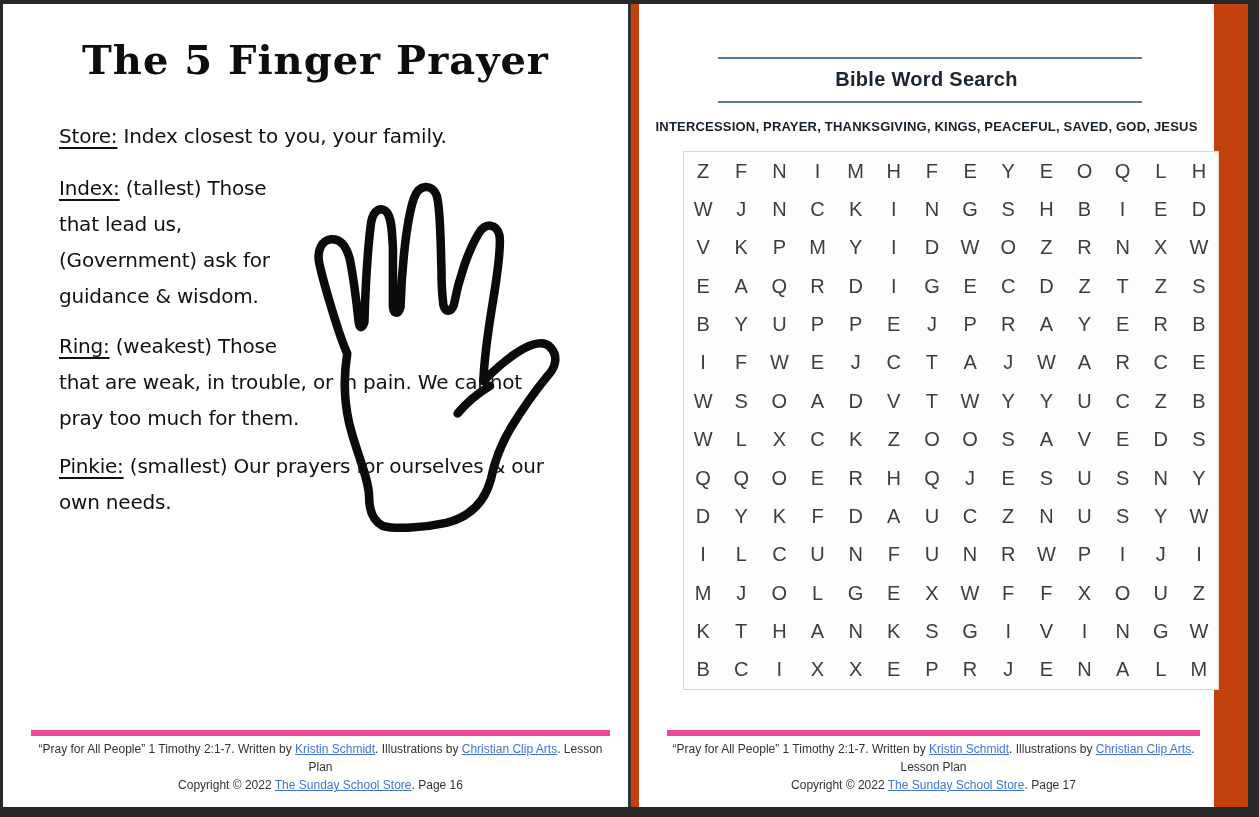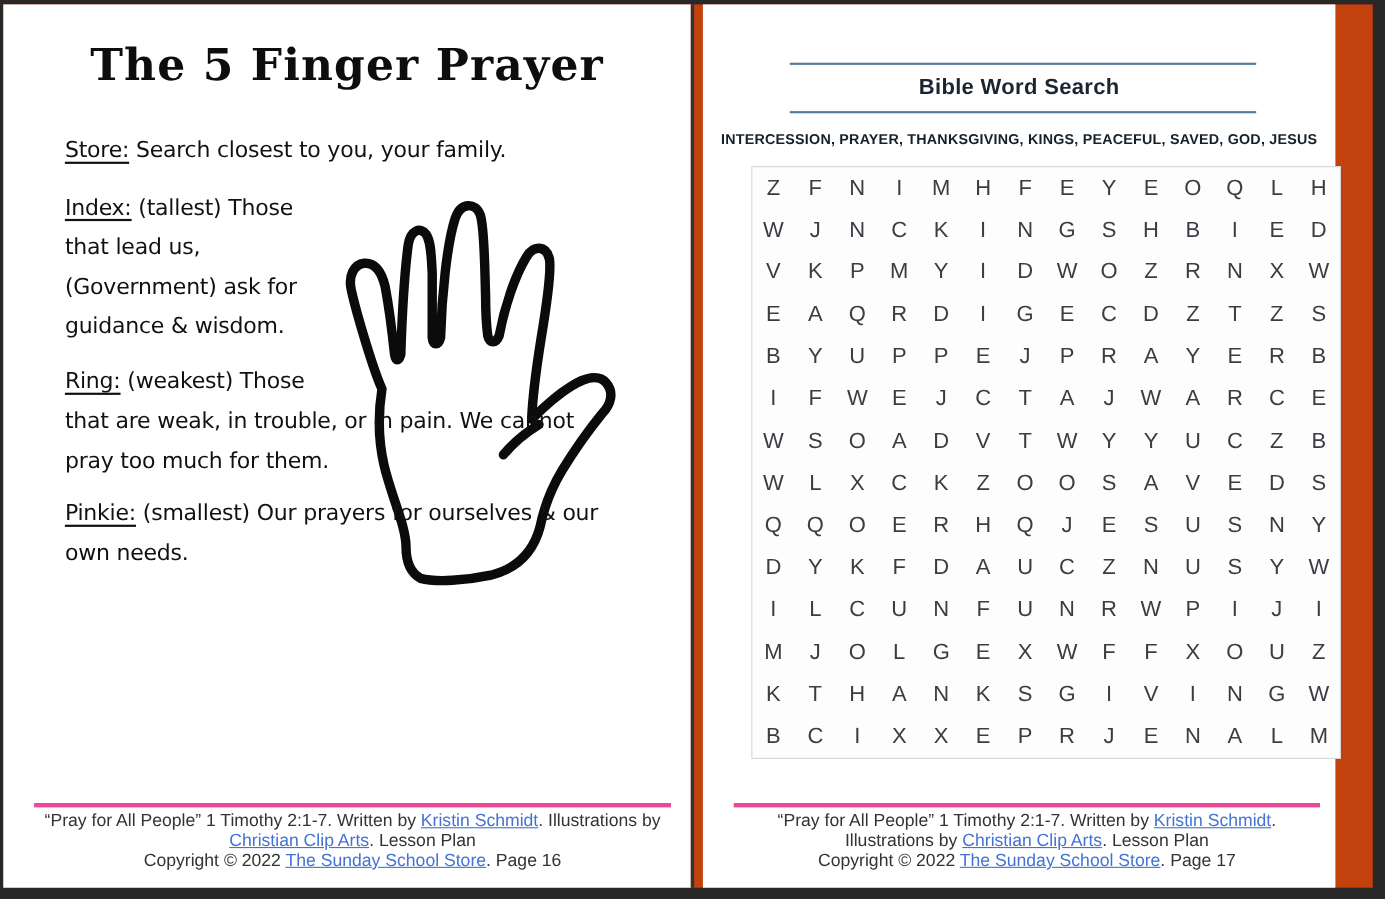--- a/index.html
+++ b/index.html
@@ -38,22 +38,22 @@
   .rp-words { margin-top:16px; text-align:center; font-weight:bold; font-size:13px;
               letter-spacing:0.2px; color:#16202a; }
 
   .ws-grid { position:absolute; left:44px; top:147px; width:536px; height:539px;
              border:1px solid #d6d6d6; background:#fdfdfd;
              display:grid; grid-template-columns:repeat(14,1fr); grid-template-rows:repeat(14,1fr); }
   .ws-cell { display:flex; align-items:center; justify-content:center;
              font-size:20px; color:#3a3e42; }
 
   
-  .footer { position:absolute; top:726px; border-top:4px solid #ec4899; padding-top:4px;
-            text-align:center; font-size:16px; line-height:18px; color:#333333; }
+  .footer { position:absolute; top:726px; border-top:6px solid #ec4899; padding-top:4px;
+            text-align:center; font-size:12px; line-height:18px; color:#333333; }
   .footer-left  { left:28px; right:18px; }
   .footer-right { left:28px; right:14px; }
   .footer a { color:#4273d3; text-decoration:underline; cursor:pointer; }
 </style>
 </head>
 <body>
 
 <div class="spread">
 
   <div class="page page-left">
@@ -90,21 +90,21 @@
           C 279 202 276 214 267 223
           C 254 239 240 259 229 277
           C 220 292 212 311 208 331
           C 201 357 185 371 161 377
           C 138 382 108 384 94 380 Z"></path>
         <path stroke="#0b0b0b" stroke-width="9" stroke-linecap="round" d="M 173 262 C 182 251 194 241 207 233"></path>
       </svg>
     </div>
 
     <div class="lp-content">
-      <p class="sec-thumb"><span class="sec-label">Store:</span><span class="sec-text"> Search closest to you, your family.</span></p>
+      <p class="sec-thumb"><span class="sec-label">Store:</span><span class="sec-text"> Index closest to you, your family.</span></p>
       <p class="sec-index"><span class="sec-label">Index:</span><span class="sec-text"> (tallest) Those
 that lead us,
 (Government) ask for
 guidance &amp; wisdom.</span></p>
       <p class="sec-ring"><span class="sec-label">Ring:</span><span class="sec-text"> (weakest) Those
 that are weak, in trouble, or in pain. We cannot
 pray too much for them.</span></p>
       <p class="sec-pinkie"><span class="sec-label">Pinkie:</span><span class="sec-text"> (smallest) Our prayers for ourselves &amp; our
 own needs.</span></p>
     </div>

